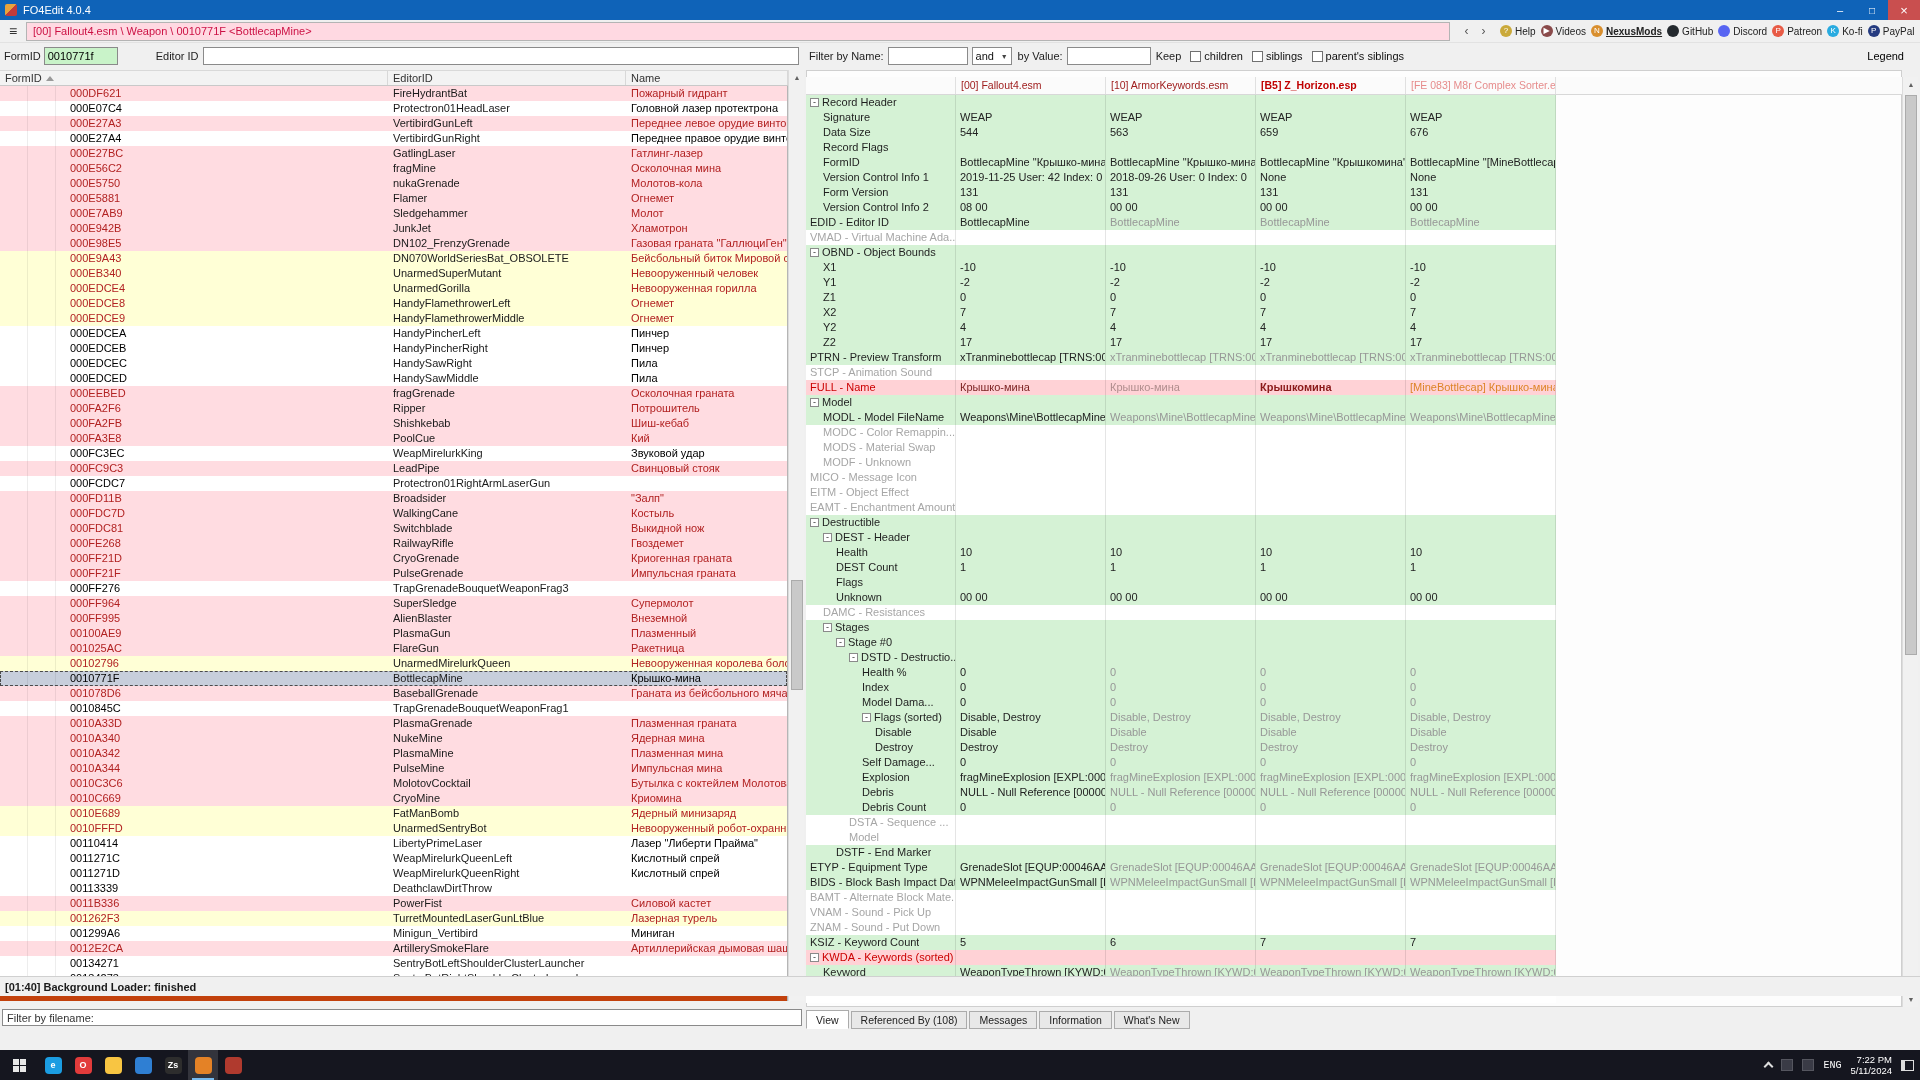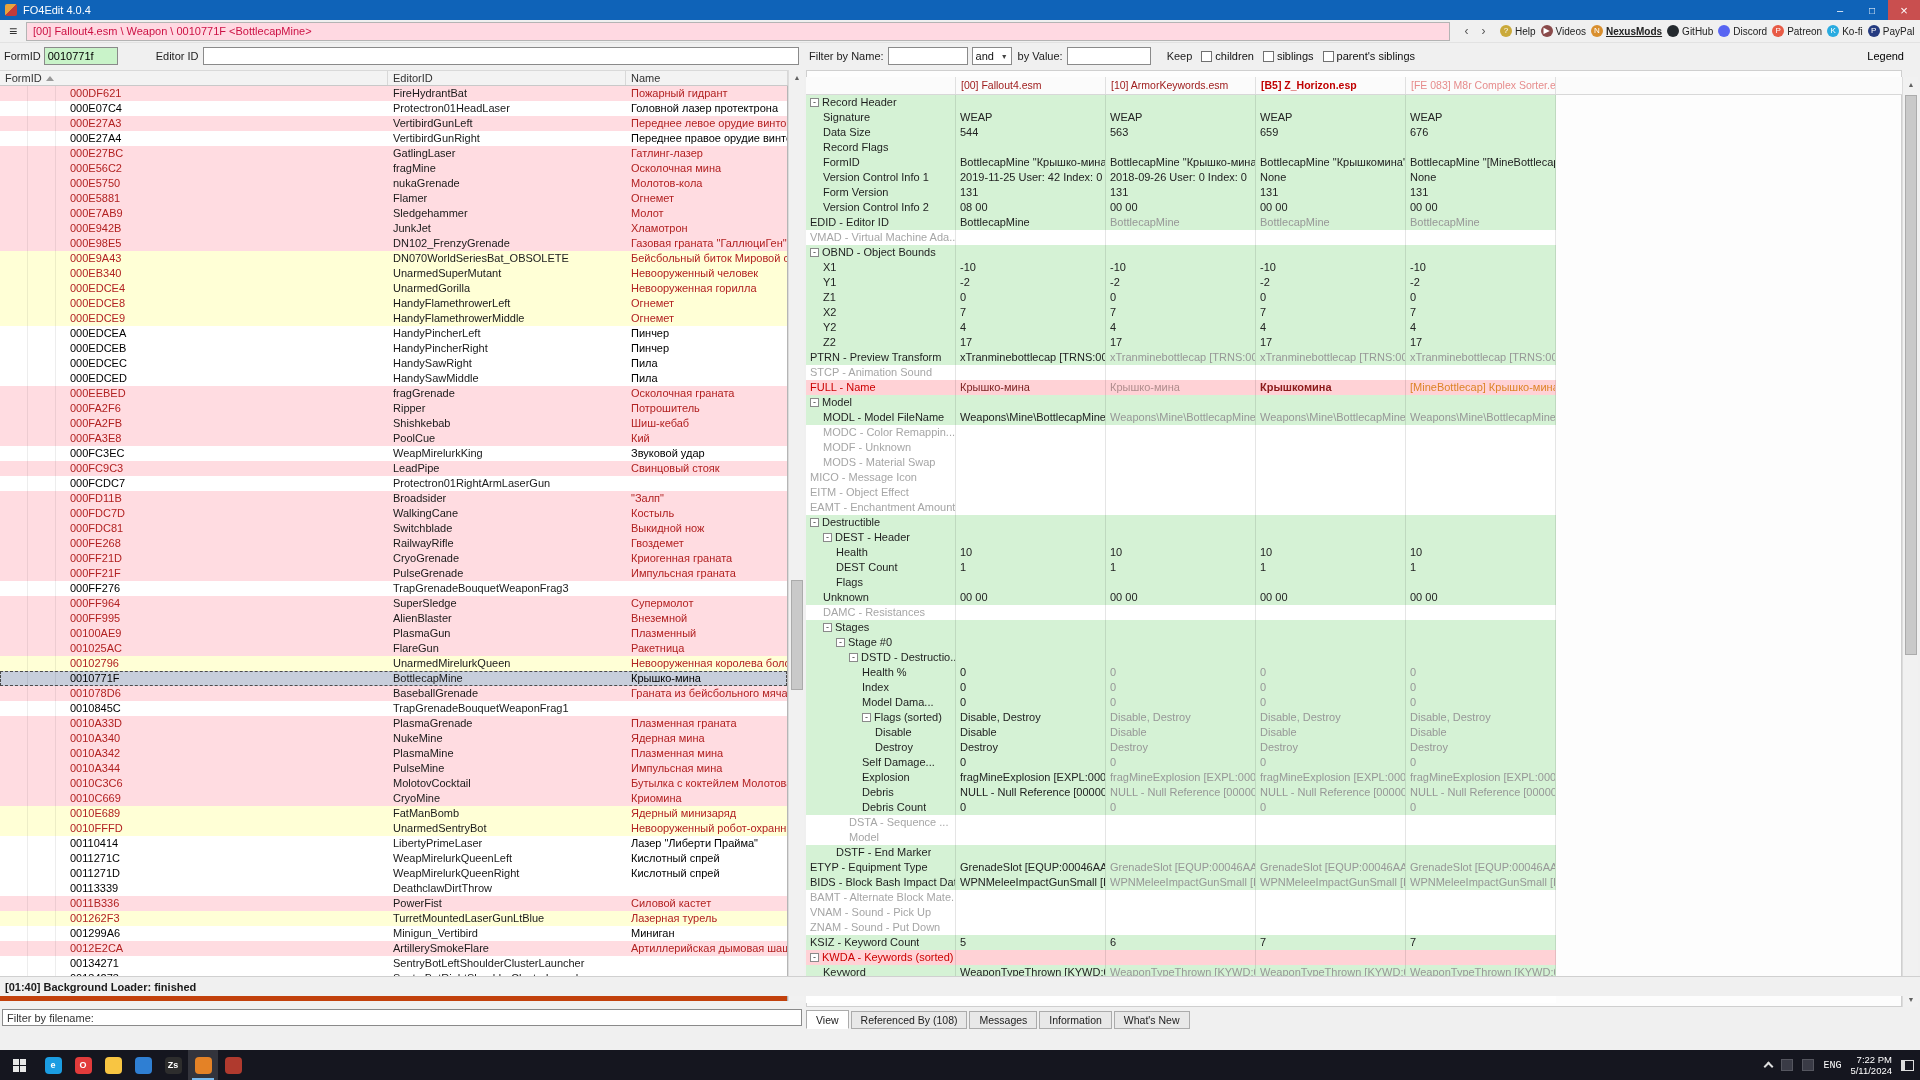--- a/index.html
+++ b/index.html
@@ -173,21 +173,21 @@
     <input class="inp" style="margin-left: 5px; width: 596px;" value="">
   </div>
   <div class="ctrl-right">
     <span class="lbl" style="margin-left:3px;">Filter by Name:</span>
     <input class="inp" style="margin-left: 4px; width: 80px;" value="">
     <span class="dropdown" style="margin-left:4px;">
         <span>and</span>
       </span>
     <span class="lbl" style="margin-left:6px;">by Value:</span>
     <input class="inp" style="margin-left: 4px; width: 84px;" value="">
-    <span class="lbl" style="margin-left:16px;">Keep</span>
+    <span class="lbl" style="margin-left:5px;">Keep</span>
     <span id="filter-checkboxes" style="display:inline-flex;align-items:center;">
         <span class="cbwrap">
           <span class="cbbox"></span>
           <span class="cblabel">children</span>
         </span>
         <span class="cbwrap">
           <span class="cbbox"></span>
           <span class="cblabel">siblings</span>
         </span>
         <span class="cbwrap">
@@ -793,30 +793,30 @@
         <div class="t-label" style="padding-left: 17px;">
           <span class="t-ltext lgray">MODC - Color Remappin...</span>
         </div>
         <div class="t-cell"></div>
         <div class="t-cell"></div>
         <div class="t-cell"></div>
         <div class="t-cell"></div>
       </div>
       <div class="trow t-white">
         <div class="t-label" style="padding-left: 17px;">
+          <span class="t-ltext lgray">MODS - Material Swap</span>
+        </div>
+        <div class="t-cell"></div>
+        <div class="t-cell"></div>
+        <div class="t-cell"></div>
+        <div class="t-cell"></div>
+      </div>
+      <div class="trow t-white">
+        <div class="t-label" style="padding-left: 17px;">
           <span class="t-ltext lgray">MODF - Unknown</span>
-        </div>
-        <div class="t-cell"></div>
-        <div class="t-cell"></div>
-        <div class="t-cell"></div>
-        <div class="t-cell"></div>
-      </div>
-      <div class="trow t-white">
-        <div class="t-label" style="padding-left: 17px;">
-          <span class="t-ltext lgray">MODS - Material Swap</span>
         </div>
         <div class="t-cell"></div>
         <div class="t-cell"></div>
         <div class="t-cell"></div>
         <div class="t-cell"></div>
       </div>
       <div class="trow t-white">
         <div class="t-label" style="padding-left: 4px;">
           <span class="t-ltext lgray">MICO - Message Icon</span>
         </div>
@@ -884,21 +884,21 @@
       <div class="trow t-green">
         <div class="t-label" style="padding-left: 30px;">
           <span class="t-ltext">Flags</span>
         </div>
         <div class="t-cell"></div>
         <div class="t-cell"></div>
         <div class="t-cell"></div>
         <div class="t-cell"></div>
       </div>
       <div class="trow t-green">
-        <div class="t-label" style="padding-left: 17px; align-items: flex-end;">
+        <div class="t-label" style="padding-left: 30px; align-items: flex-end;">
           <span class="t-ltext">Unknown</span>
         </div>
         <div class="t-cell">00 00</div>
         <div class="t-cell">00 00</div>
         <div class="t-cell">00 00</div>
         <div class="t-cell">00 00</div>
       </div>
       <div class="trow t-white">
         <div class="t-label" style="padding-left: 17px;">
           <span class="t-ltext lgray">DAMC - Resistances</span>

